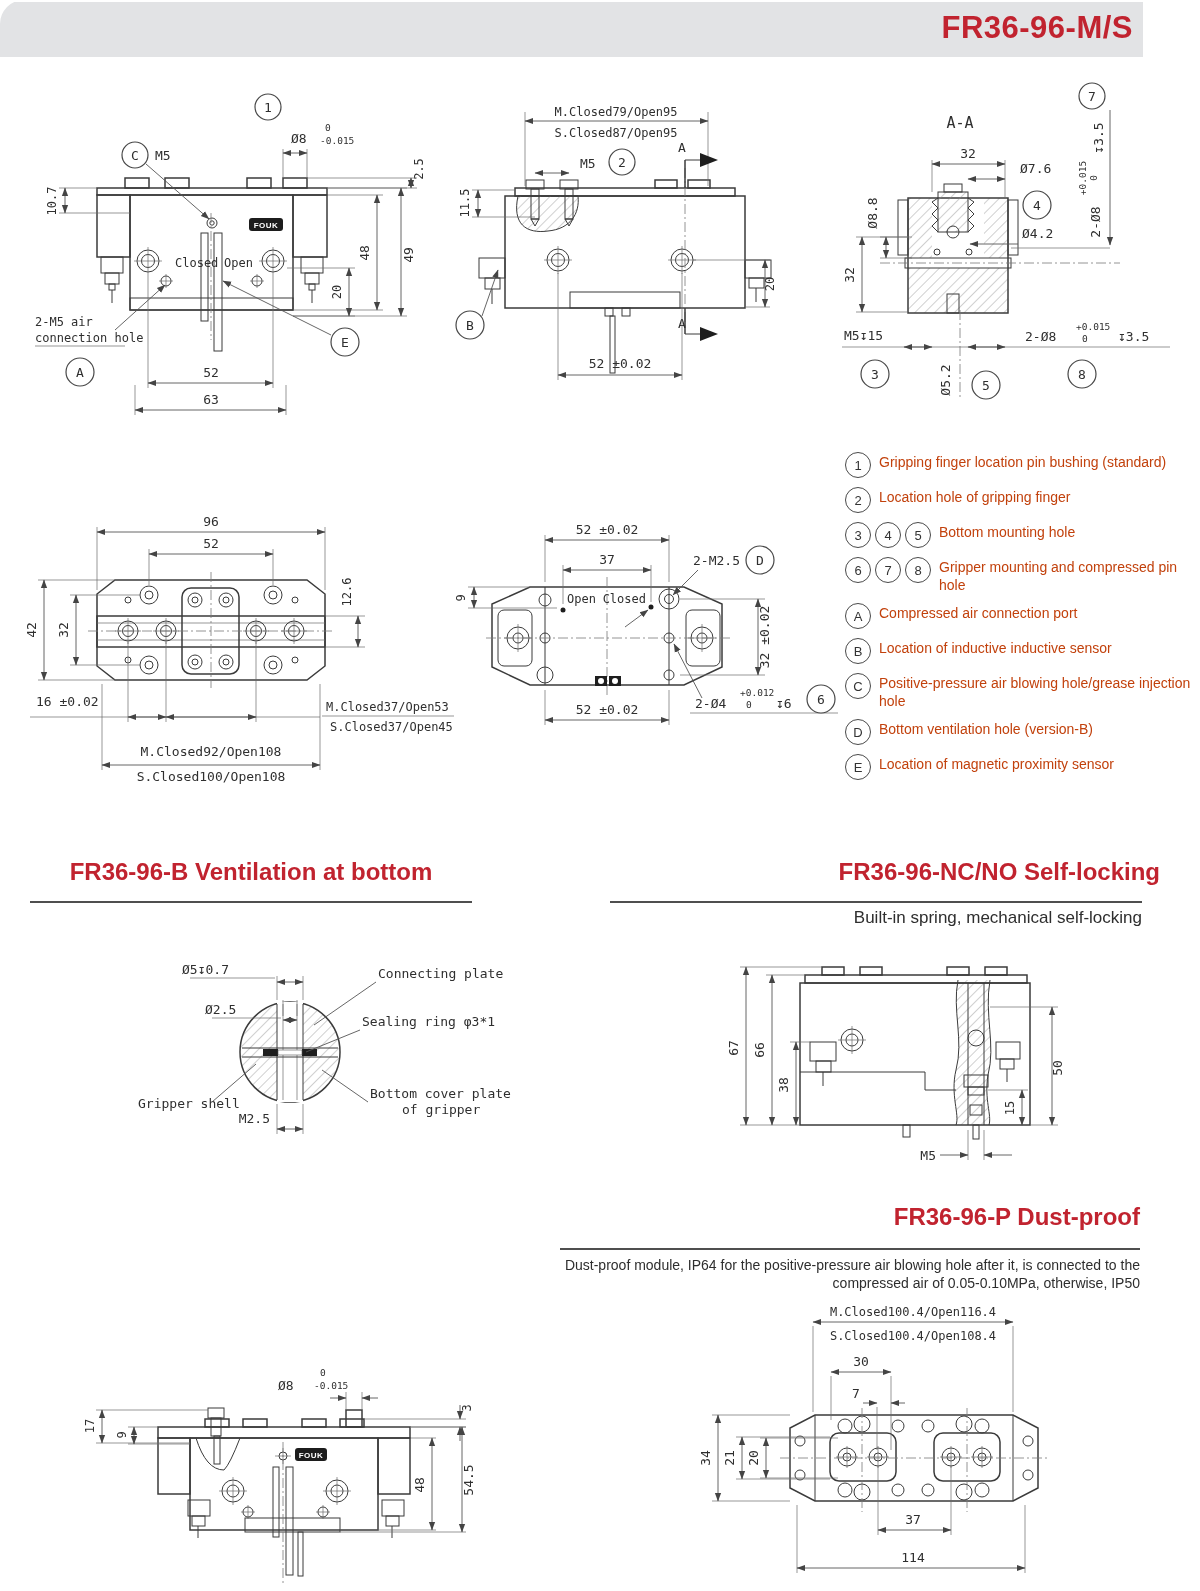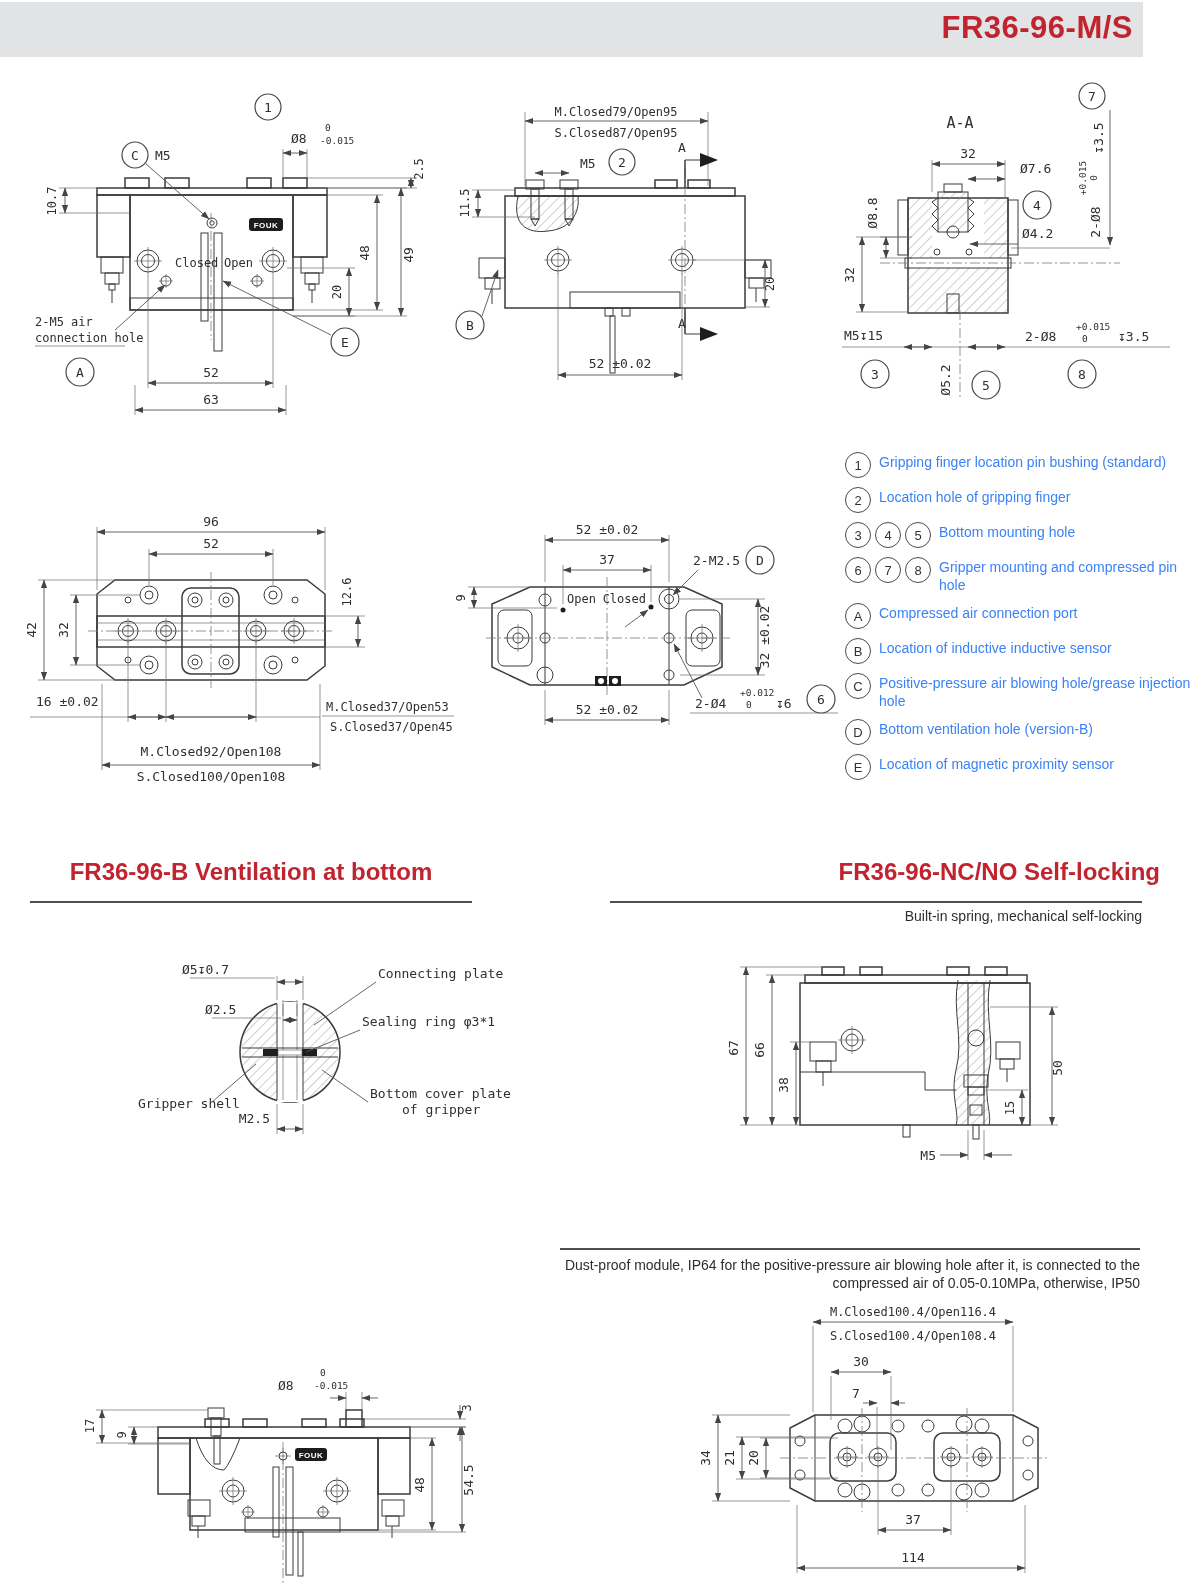--- a/index.html
+++ b/index.html
@@ -1,29 +1,29 @@
 <!DOCTYPE html>
 <html><head>
 <meta charset="utf-8">
 <style>
   html,body{margin:0;padding:0;background:#fff;font-family:"Liberation Sans",sans-serif;}
-  #page{position:relative;width:1200px;height:1591px;background:#fff;overflow:hidden;}
+  #page{position:relative;width:1200px;height:1591px;background:#fff;overflow:hidden;border-radius:24px;}
   .banner{position:absolute;left:0;top:2px;width:1143px;height:55px;background:#e2e3e5;}
   .banner h1{position:absolute;right:10px;top:8px;margin:0;font-size:31px;font-weight:800;color:#c1232f;letter-spacing:.5px;}
   .abs{position:absolute;}
   .sec-title{font-size:24px;font-weight:700;color:#c1232f;margin:0;white-space:nowrap;}
   .rule{position:absolute;height:2px;background:#4f4f4f;}
-  .subtitle{font-size:14px;color:#2e2e2e;text-align:right;}
+  .subtitle{font-size:17px;color:#2e2e2e;text-align:right;}
   .note{font-size:14px;color:#2e2e2e;text-align:right;line-height:1.32;}
   
   .legend{position:absolute;left:845px;top:452px;width:350px;display:flex;flex-direction:column;gap:9px;}
   .lrow{display:flex;align-items:flex-start;gap:8px;}
   .badges{display:flex;gap:4px;flex:0 0 auto;}
   .badge{width:24px;height:24px;border:1.6px solid #4a4a4a;border-radius:50%;display:flex;align-items:center;justify-content:center;font-size:13px;color:#333;background:#fff;}
-  .ltext{font-size:14px;color:#3b82f6;line-height:1.25;padding-top:2px;}
+  .ltext{font-size:14px;color:#c2410c;line-height:1.25;padding-top:2px;}
   
   svg{position:absolute;overflow:visible;}
   .o{fill:none;stroke:#3b3b3b;stroke-width:1.5;}
   .o2{fill:none;stroke:#3b3b3b;stroke-width:1;}
   .ext{fill:none;stroke:#6a6a6a;stroke-width:.7;}
   .dim{fill:none;stroke:#555;stroke-width:.9;}
   .ld{fill:none;stroke:#555;stroke-width:.9;}
   .cl{fill:none;stroke:#7a7a7a;stroke-width:.8;stroke-dasharray:10 3 2 3;}
   .bl{fill:#fff;stroke:#474747;stroke-width:1.2;}
   .t{font:13px "DejaVu Sans Mono","DejaVu Sans",monospace;fill:#2f2f2f;}
@@ -610,20 +610,23 @@
       <line class="dim" x1="322" y1="170" x2="322" y2="205" marker-start="url(#ar)" marker-end="url(#ar)"></line>
       <text class="t12 mid" transform="translate(314,188) rotate(-90)">15</text>
       <line class="ext" x1="268" y1="210" x2="268" y2="240"></line>
         <line class="ext" x1="284" y1="210" x2="284" y2="240"></line>
       <line class="dim" x1="240" y1="235" x2="268" y2="235" marker-end="url(#ar)"></line>
       <line class="dim" x1="284" y1="235" x2="312" y2="235" marker-start="url(#ar)"></line>
       <text class="t end" x="236" y="240">M5</text>
     </g>
   </svg>
 
+  <div class="abs" style="left:560px;top:1203px;width:580px;text-align:right;">
+    <h2 class="sec-title">FR36-96-P Dust-proof</h2>
+  </div>
   <div class="rule" style="left:560px;top:1248px;width:580px;"></div>
   <div class="abs note" style="left:555px;top:1256px;width:585px;">Dust-proof module, IP64 for the positive-pressure air blowing hole after it, is connected to the compressed air of 0.05-0.10MPa, otherwise, IP50</div>
 
   <svg style="left:40px;top:1330px" width="450" height="261" viewBox="0 0 450 261">
     <g>
       <rect class="o" x="165" y="89" width="24" height="8"></rect>
         <rect class="o" x="203" y="89" width="24" height="8"></rect>
       <rect class="o" x="262" y="89" width="24" height="8"></rect>
         <rect class="o" x="300" y="89" width="24" height="8"></rect>
       <rect class="o" x="306" y="80" width="16" height="17"></rect>

